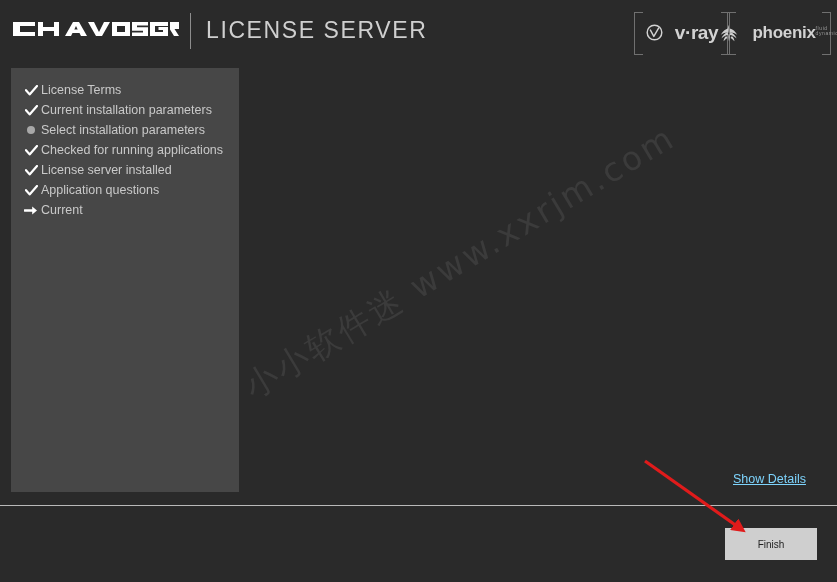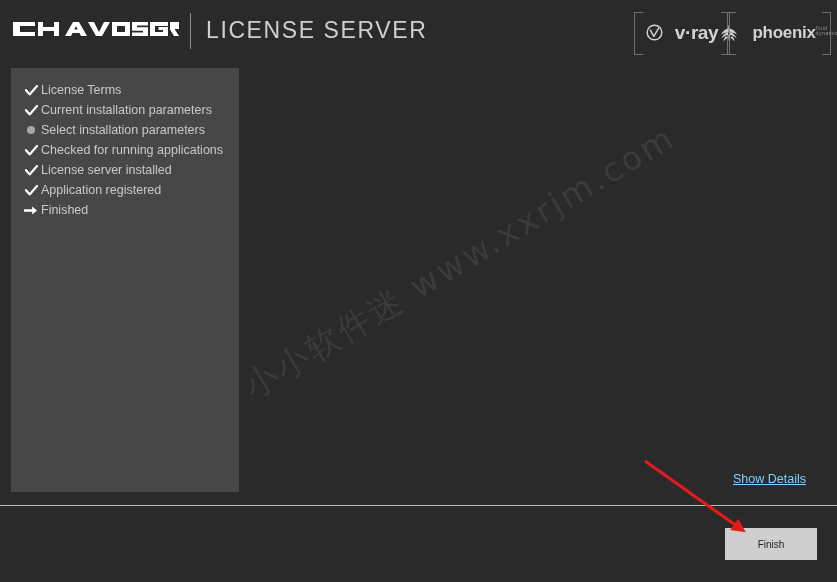--- a/index.html
+++ b/index.html
@@ -326,31 +326,31 @@
       </span>
       <span class="step-label">License server installed</span>
     </div>
 
     <div class="step">
       <span class="step-marker">
         <svg class="mk-check" viewBox="0 0 13 11">
             <path d="M1 5.2 L4.6 9.4 L12 1" fill="none" stroke="#ffffff" stroke-width="2.2" stroke-linecap="round" stroke-linejoin="round"></path>
           </svg>
       </span>
-      <span class="step-label">Application registered</span>
+      <span class="step-label">Application questions</span>
     </div>
 
     <div class="step">
       <span class="step-marker">
         <svg class="mk-arrow" viewBox="0 0 14 11">
           <path d="M0.5 5.5 H10" stroke="#ffffff" stroke-width="2.3" stroke-linecap="round"></path>
           <path d="M8.2 1.6 L13 5.5 L8.2 9.4 Z" fill="#ffffff"></path>
         </svg>
       </span>
-      <span class="step-label">Finished</span>
+      <span class="step-label">Current</span>
     </div>
   </div>
 
 
   <div id="watermark">小小软件迷 www.xxrjm.com</div>
 
   <div id="show-details">Show Details</div>
 
   <div id="footer-separator"></div>
 

